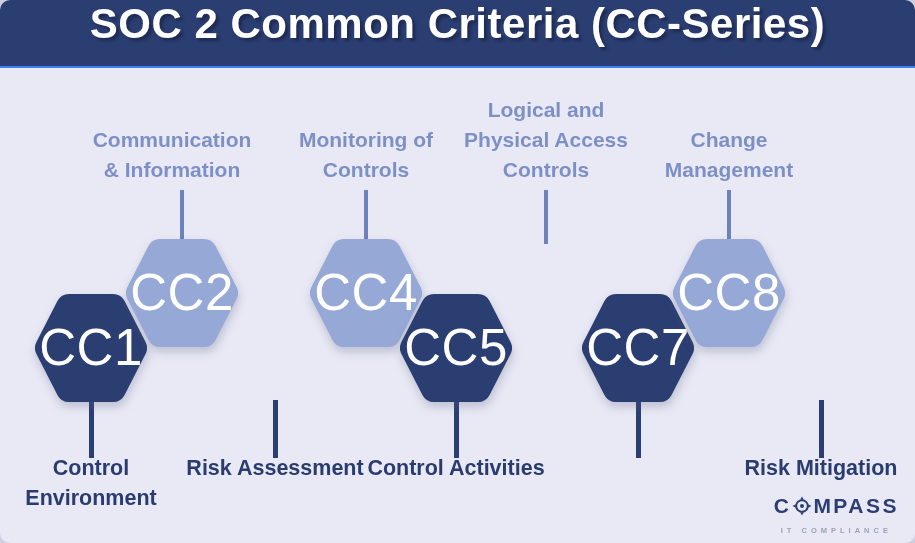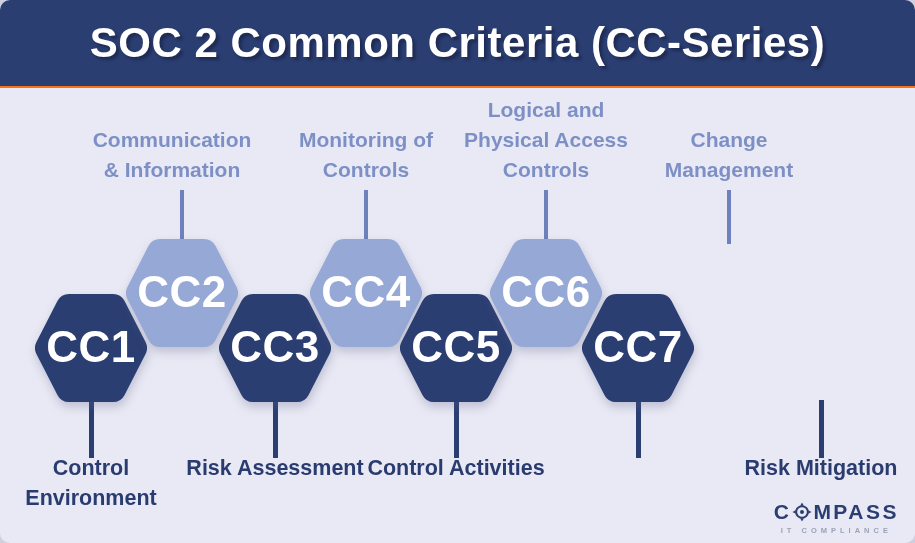--- a/index.html
+++ b/index.html
@@ -14,26 +14,26 @@
     border-radius: 10px;
     overflow: hidden;
     margin: 0 auto;
   }
 
   
   .header {
     position: absolute;
     left: 0; top: 0;
     width: 100%;
-    height: 88px;
+    height: 68px;
     background: var(--header-bg, #2b3e72);
     display: flex;
-    align-items: center;
+    align-items: flex-start;
     justify-content: center;
-    border-bottom: 2px solid #f97316;
+    border-bottom: 2px solid #3b82f6;
   }
   .header h1 {
     color: #ffffff;
     font-size: 42px;
     font-weight: bold;
     letter-spacing: 0.5px;
     text-shadow: 3px 3px 3px rgba(15, 20, 45, 0.45);
     white-space: nowrap;
   }
 
@@ -48,22 +48,22 @@
   .hex.dark svg polygon  { fill: var(--dark-hex, #2b3e72);  stroke: var(--dark-hex, #2b3e72);  }
   .hex.light svg polygon { fill: var(--light-hex, #96a9d6); stroke: var(--light-hex, #96a9d6); }
   .hex svg polygon { stroke-width: 26; stroke-linejoin: round; }
   .hex-label {
     position: absolute;
     inset: 0;
     display: flex;
     align-items: center;
     justify-content: center;
     color: var(--hex-text, #ffffff);
-    font-size: 44px;
-    font-weight: bold;
+    font-size: 51px;
+    font-weight: normal;
     letter-spacing: 0.5px;
     padding-bottom: 2px;
   }
 
   
   .conn { position: absolute; z-index: 0; }
   .conn-top    { width: 4px; height: 54px; top: 190px; background: var(--line-top, #6d81bb); }
   .conn-bottom { width: 5px; height: 58px; top: 400px; background: var(--line-bottom, #2b3e72); }
 
   
@@ -91,21 +91,21 @@
   .logo-row {
     display: flex;
     align-items: center;
     color: var(--logo-navy, #2b3e72);
     font-size: 21px;
     font-weight: bold;
     letter-spacing: 2.5px;
   }
   .logo-row .compass-o { margin: 0 1px 0 1px; display: inline-flex; }
   .logo-sub {
-    margin-top: 2px;
+    margin-top: 8px;
     font-size: 7.5px;
     font-weight: bold;
     letter-spacing: 4px;
     color: var(--logo-gray, #9aa3b8);
     white-space: nowrap;
   }
 </style>
 </head>
 <body>
 
@@ -147,49 +147,43 @@
         <polygon points="35,14 79,14 100,55 79,96 35,96 14,55"></polygon>
       </svg>
     <span class="hex-label">CC1</span>
   </div>
   <div class="hex light" style="left:125px;top:238px;z-index:2">
     <svg viewBox="0 0 114 110">
         <polygon points="35,14 79,14 100,55 79,96 35,96 14,55"></polygon>
       </svg>
     <span class="hex-label">CC2</span>
   </div>
-  <div class="hex dark" style="left:218px;top:293px;z-index:3">
-    <svg viewBox="0 0 114 110">
-        <polygon points="35,14 79,14 100,55 79,96 35,96 14,55"></polygon>
-      </svg>
-    <span class="hex-label">CC3</span>
-  </div>
   <div class="hex light" style="left:309px;top:238px;z-index:4">
     <svg viewBox="0 0 114 110">
         <polygon points="35,14 79,14 100,55 79,96 35,96 14,55"></polygon>
       </svg>
     <span class="hex-label">CC4</span>
   </div>
   <div class="hex dark" style="left:399px;top:293px;z-index:5">
     <svg viewBox="0 0 114 110">
         <polygon points="35,14 79,14 100,55 79,96 35,96 14,55"></polygon>
       </svg>
     <span class="hex-label">CC5</span>
   </div>
-  <div class="hex light" style="left:489px;top:238px;z-index:6">
-    <svg viewBox="0 0 114 110">
-        <polygon points="35,14 79,14 100,55 79,96 35,96 14,55"></polygon>
-      </svg>
-    <span class="hex-label">CC6</span>
-  </div>
   <div class="hex dark" style="left:581px;top:293px;z-index:7">
     <svg viewBox="0 0 114 110">
         <polygon points="35,14 79,14 100,55 79,96 35,96 14,55"></polygon>
       </svg>
     <span class="hex-label">CC7</span>
+  </div>
+  <div class="hex light" style="left:672px;top:238px;z-index:8">
+    <svg viewBox="0 0 114 110">
+        <polygon points="35,14 79,14 100,55 79,96 35,96 14,55"></polygon>
+      </svg>
+    <span class="hex-label">CC8</span>
   </div>
 
   <div class="logo">
     <div class="logo-row">
       <span>C</span>
       <span class="compass-o">
         <svg width="20" height="20" viewBox="0 0 24 24">
           <circle cx="12" cy="12" r="7" fill="none" stroke="#2b3e72" stroke-width="2.4"></circle>
           <polygon points="12,0.5 14.2,4.6 9.8,4.6" fill="#2b3e72"></polygon>
           <polygon points="12,23.5 14.2,19.4 9.8,19.4" fill="#2b3e72"></polygon>

